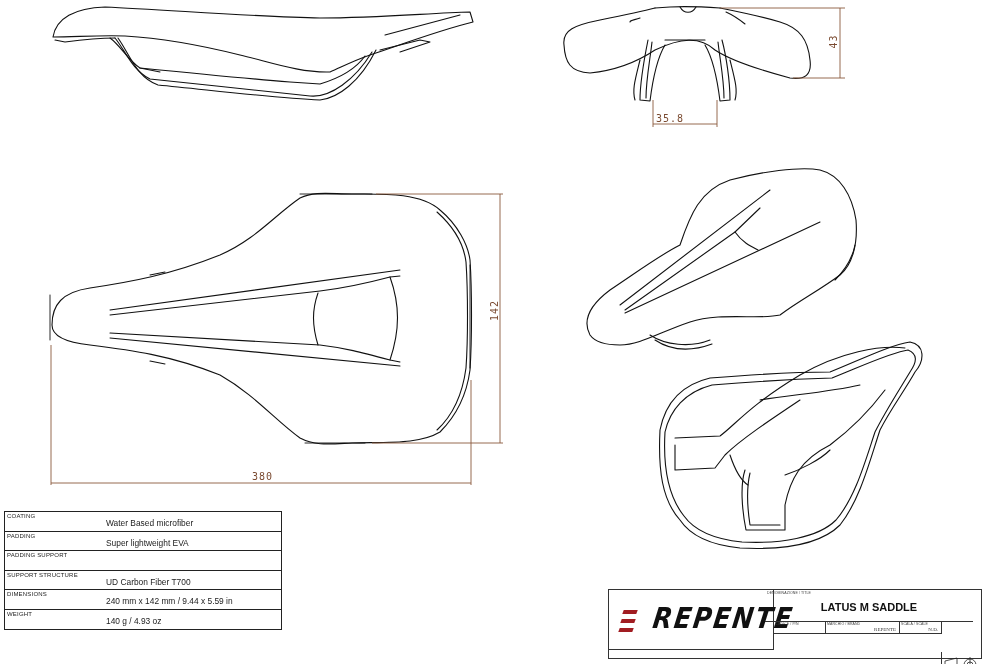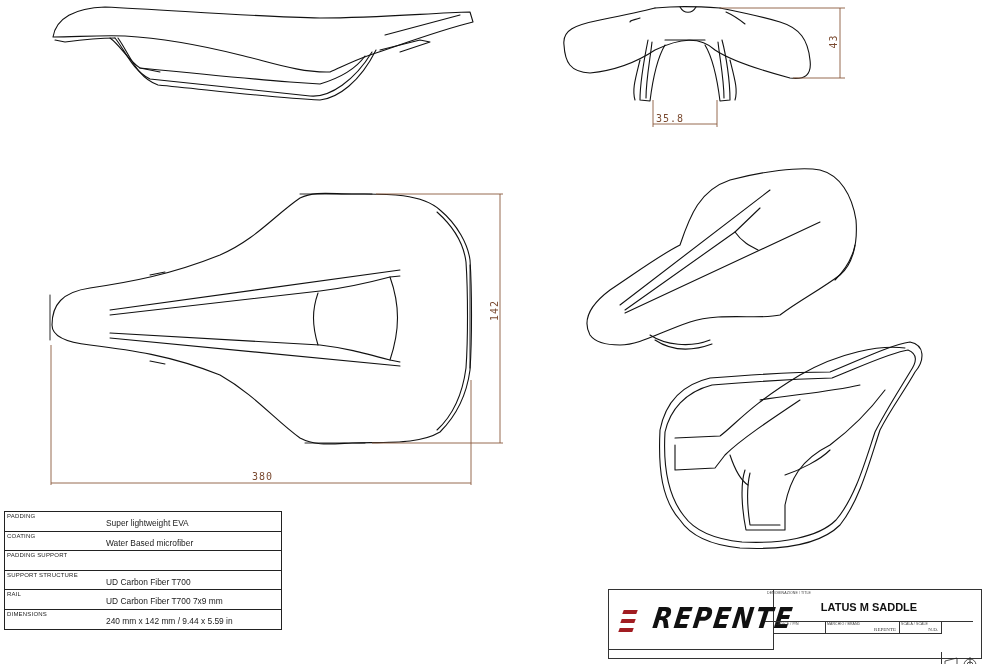--- a/index.html
+++ b/index.html
@@ -135,42 +135,42 @@
   </g>
 </svg>
 
 <div class="dim-text v" style="left:826px; top:36px;">43</div>
 <div class="dim-text" style="left:656px; top:113px;">35.8</div>
 <div class="dim-text v" style="left:484px; top:305px;">142</div>
 <div class="dim-text" style="left:252px; top:471px;">380</div>
 
 <div class="spec-table">
   <div class="spec-row">
+    <span class="spec-label">COATING</span>
+    <span class="spec-value">Water Based microfiber</span>
+  </div>
+  <div class="spec-row">
     <span class="spec-label">PADDING</span>
     <span class="spec-value">Super lightweight EVA</span>
   </div>
   <div class="spec-row">
-    <span class="spec-label">COATING</span>
-    <span class="spec-value">Water Based microfiber</span>
-  </div>
-  <div class="spec-row">
     <span class="spec-label">PADDING SUPPORT</span>
     <span class="spec-value"></span>
   </div>
   <div class="spec-row">
     <span class="spec-label">SUPPORT STRUCTURE</span>
     <span class="spec-value">UD Carbon Fiber T700</span>
   </div>
   <div class="spec-row">
-    <span class="spec-label">RAIL</span>
-    <span class="spec-value">UD Carbon Fiber T700 7x9 mm</span>
-  </div>
-  <div class="spec-row">
     <span class="spec-label">DIMENSIONS</span>
     <span class="spec-value">240 mm x 142 mm / 9.44 x 5.59 in</span>
+  </div>
+  <div class="spec-row">
+    <span class="spec-label">WEIGHT</span>
+    <span class="spec-value">140 g / 4.93 oz</span>
   </div>
 </div>
 
 <div class="title-block">
   <div class="logo-cell">
     <div class="logo-bars">
       <span style="left:4px; top:0; width:14px;"></span>
       <span style="left:2px; top:9px; width:14px;"></span>
       <span style="left:0; top:18px; width:14px;"></span>
     </div>

